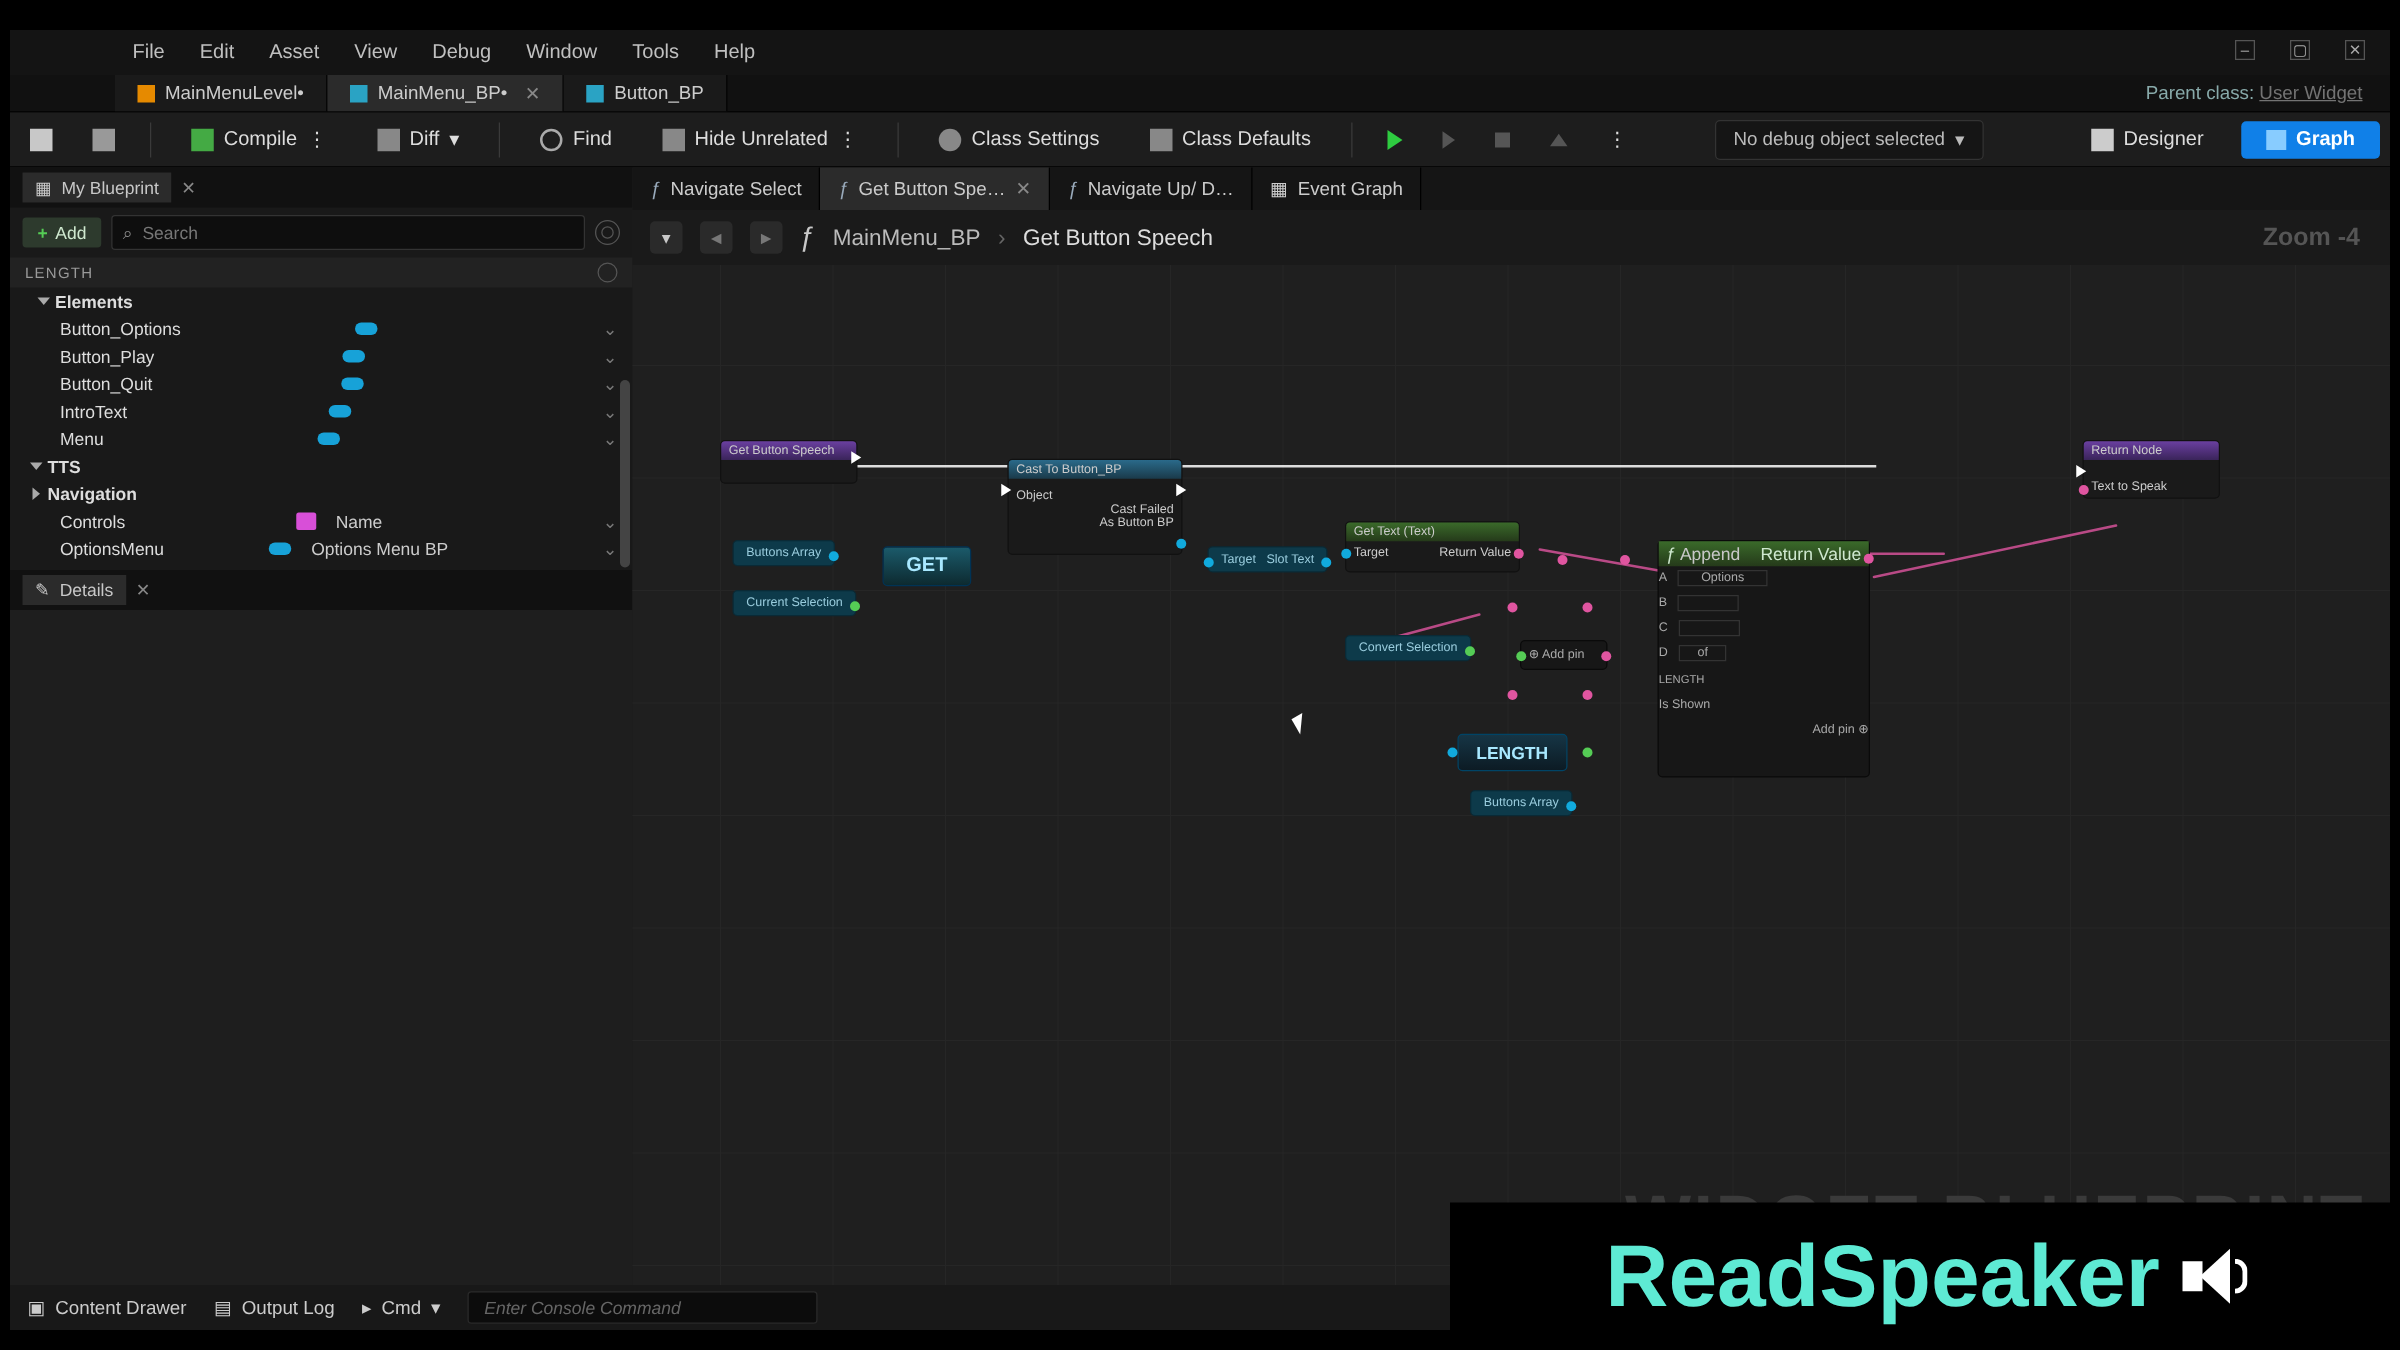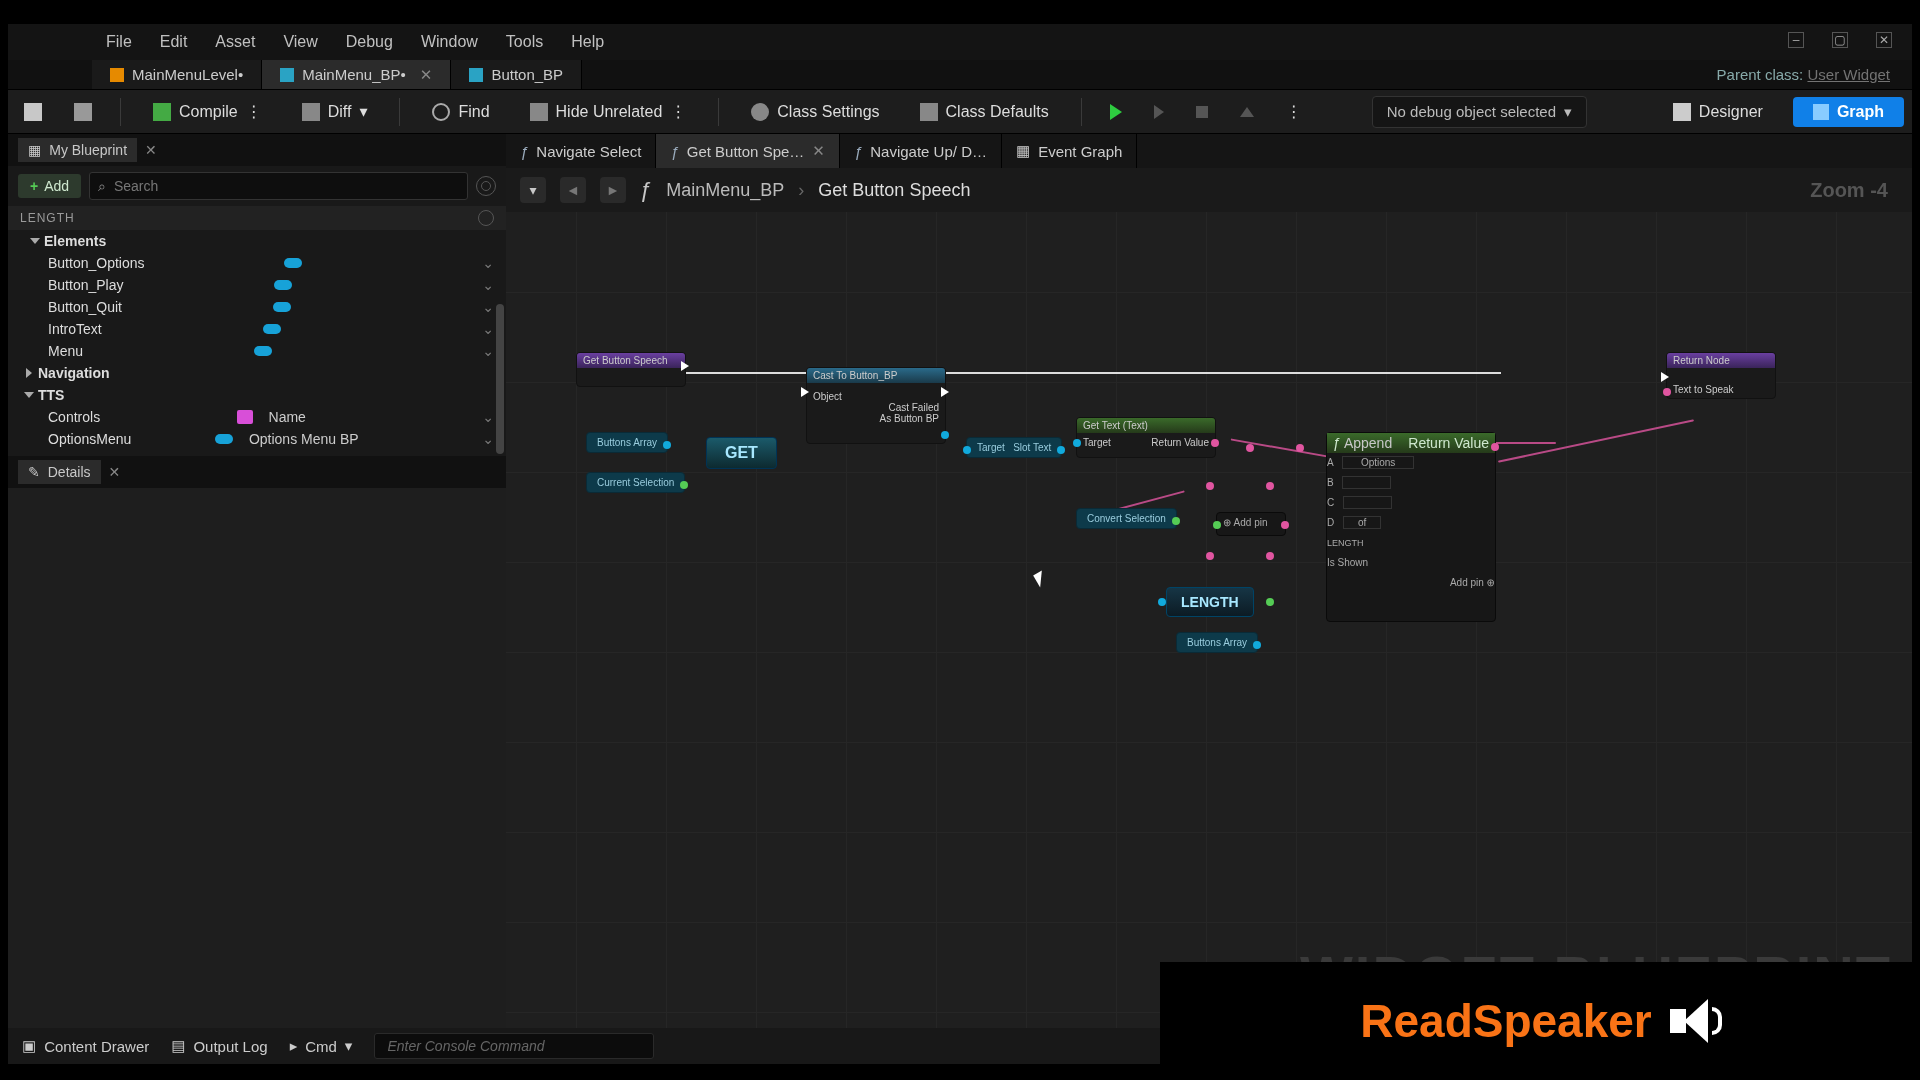--- a/index.html
+++ b/index.html
@@ -113,21 +113,21 @@
   .bluechip{position:absolute;background:#0d3a4a;border:1px solid #0a2a36;border-radius:4px;padding:4px 10px;font-size:10px;color:#9cd;}
   .darkbox{position:absolute;background:#171717;border:1px solid #0a0a0a;border-radius:4px;}
 
   
   .btmbar{position:absolute;left:0;right:0;bottom:0;height:36px;background:#181818;display:flex;align-items:center;padding:0 14px;gap:22px;}
   .btmbtn{display:flex;align-items:center;gap:8px;color:#ccc;font-size:15px;}
   .cmdbox{background:#0c0c0c;border:1px solid #2a2a2a;padding:4px 12px;color:#666;width:280px;font-size:14px;font-style:italic;border-radius:3px;}
 
   
   .rs{position:absolute;right:0;bottom:0;height:118px;width:760px;background:#000;display:flex;align-items:center;justify-content:center;gap:18px;}
-  .rs span{color:#f97316;font-size:46px;font-weight:700;margin-left:10px;}
+  .rs span{color:#5eead4;font-size:70px;font-weight:700;margin-left:10px;}
   .speaker{width:60px;height:60px;position:relative;}
   .speaker .box{position:absolute;left:0;top:18px;width:16px;height:24px;background:#fff;}
   .speaker .cone{position:absolute;left:14px;top:8px;width:0;height:0;border-top:22px solid transparent;border-bottom:22px solid transparent;border-right:24px solid #fff;}
   .speaker .w1{position:absolute;left:42px;top:16px;width:10px;height:28px;border:4px solid #fff;border-left:none;border-radius:0 30px 30px 0;}
 
   .cursor{position:absolute;width:0;height:0;border-left:10px solid #fff;border-bottom:14px solid transparent;transform:rotate(-30deg);}
 </style>
 </head>
 <body>
 
@@ -287,26 +287,26 @@
           <span class="pill far"></span>
           <span class="chev">⌄</span>
         </div>
       <div class="varrow">
           <span>Menu</span>
           <span class="pill far"></span>
           <span class="chev">⌄</span>
         </div>
 
       <div class="sub" style="padding-left:18px">
+          <span class="tri open"></span>
+          <span style="font-weight:600">TTS</span>
+        </div>
+      <div class="sub" style="padding-left:18px">
           <span class="tri"></span>
           <span style="font-weight:600">Navigation</span>
-        </div>
-      <div class="sub" style="padding-left:18px">
-          <span class="tri open"></span>
-          <span style="font-weight:600">TTS</span>
         </div>
 
       <div class="varrow">
         <span>Controls</span>
         <span style="margin-left:auto;display:flex;align-items:center;gap:8px;margin-right:40px">
             <span class="pill enum"></span>
             <span class="typetxt">Name</span>
           </span>
         <span class="chev">⌄</span>
       </div>

